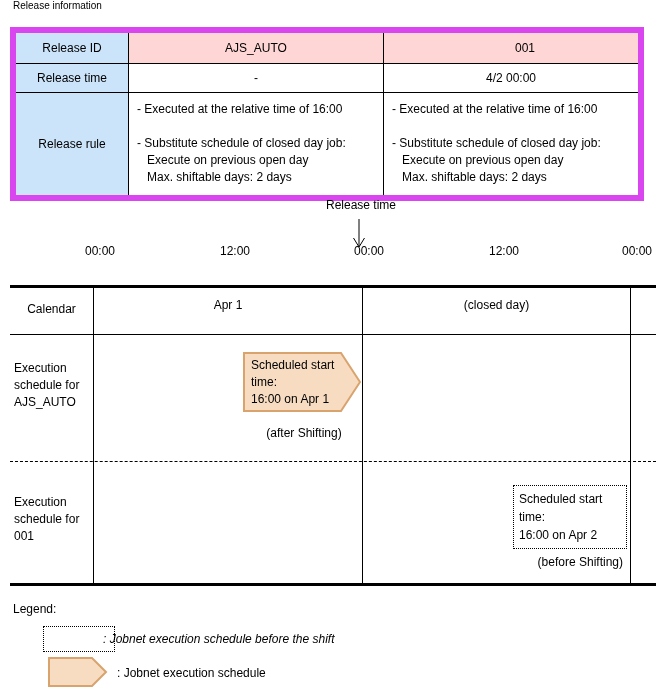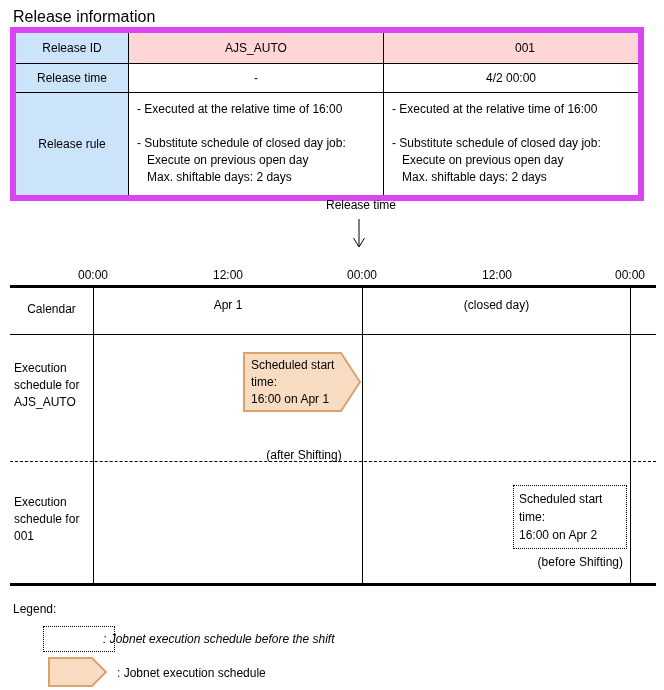--- a/index.html
+++ b/index.html
@@ -4,21 +4,21 @@
 <style>
   html,body { margin:0; padding:0; background:#fff; }
   .canvas {
     position:relative; width:664px; height:690px; background:#ffffff;
     font-family:"Liberation Sans", sans-serif; font-size:12px; color:#000;
     overflow:hidden;
   }
   .abs { position:absolute; }
 
   
-  .page-title { left:13px; top:8px; font-size:16px; }
+  .page-title { left:13px; top:0; font-size:10px; }
 
   
   .rtable {
     left:10px; top:27px;
     display:grid;
     grid-template-columns:112px 255px 255px;
     grid-template-rows:30px 29px 103px;
     border:6px solid #d946ef;
   }
   .cell { box-sizing:border-box; display:flex; align-items:center; justify-content:center; }
@@ -27,21 +27,21 @@
   .cell.rule { display:block; padding:8px 4px 0 8px; }
   .rule-line { white-space:pre; line-height:17px; min-height:17px; }
 
   
   .hline-thick { height:3px; background:#000; }
   .hline-thin  { height:1px; background:#000; }
   .hline-dash  { height:0; border-top:1px dashed #000; }
   .vline       { width:1px; background:#000; }
 
   .release-time-label { left:286px; top:198px; width:150px; text-align:center; }
-  .tick { top:268px; width:44px; text-align:center; }
+  .tick { top:244px; width:44px; text-align:right; }
 
   .cal-label { left:10px; top:302px; width:83px; text-align:center; }
   .cal-day   { text-align:center; line-height:18px; }
   .row-label { left:14px; top:360px; width:84px; line-height:17px; }
 
   .callout-text { line-height:17px; }
   .note { text-align:center; }
 
   .dotted-box {
     box-sizing:border-box; border:1px dotted #000; background:#fff;
@@ -118,21 +118,21 @@
   <div class="abs" style="left:243px; top:352px; width:118px; height:60px;">
     <svg width="118" height="60" viewBox="0 0 118 60">
       <polygon points="1,1 98,1 117,30 98,59 1,59" stroke-width="2" style="fill: rgb(247, 220, 194); stroke: rgb(217, 163, 110);"></polygon>
     </svg>
     <div class="abs callout-text" style="left:8px; top:5px;">
       <div>Scheduled start</div>
       <div>time:</div>
       <div>16:00 on Apr 1</div>
     </div>
   </div>
-  <div class="abs note" style="left:243px; top:448px; width:122px;">(after Shifting)</div>
+  <div class="abs note" style="left:243px; top:426px; width:122px;">(after Shifting)</div>
 
   <div class="abs row-label" style="top:494px;">Execution schedule for 001</div>
   <div class="abs dotted-box" style="left:513px; top:485px; width:114px; height:64px;">
     <div>Scheduled start</div>
     <div>time:</div>
     <div>16:00 on Apr 2</div>
   </div>
   <div class="abs" style="left:513px; top:555px; width:110px; text-align:right;">(before Shifting)</div>
 
   <div class="abs legend-title">Legend:</div>

